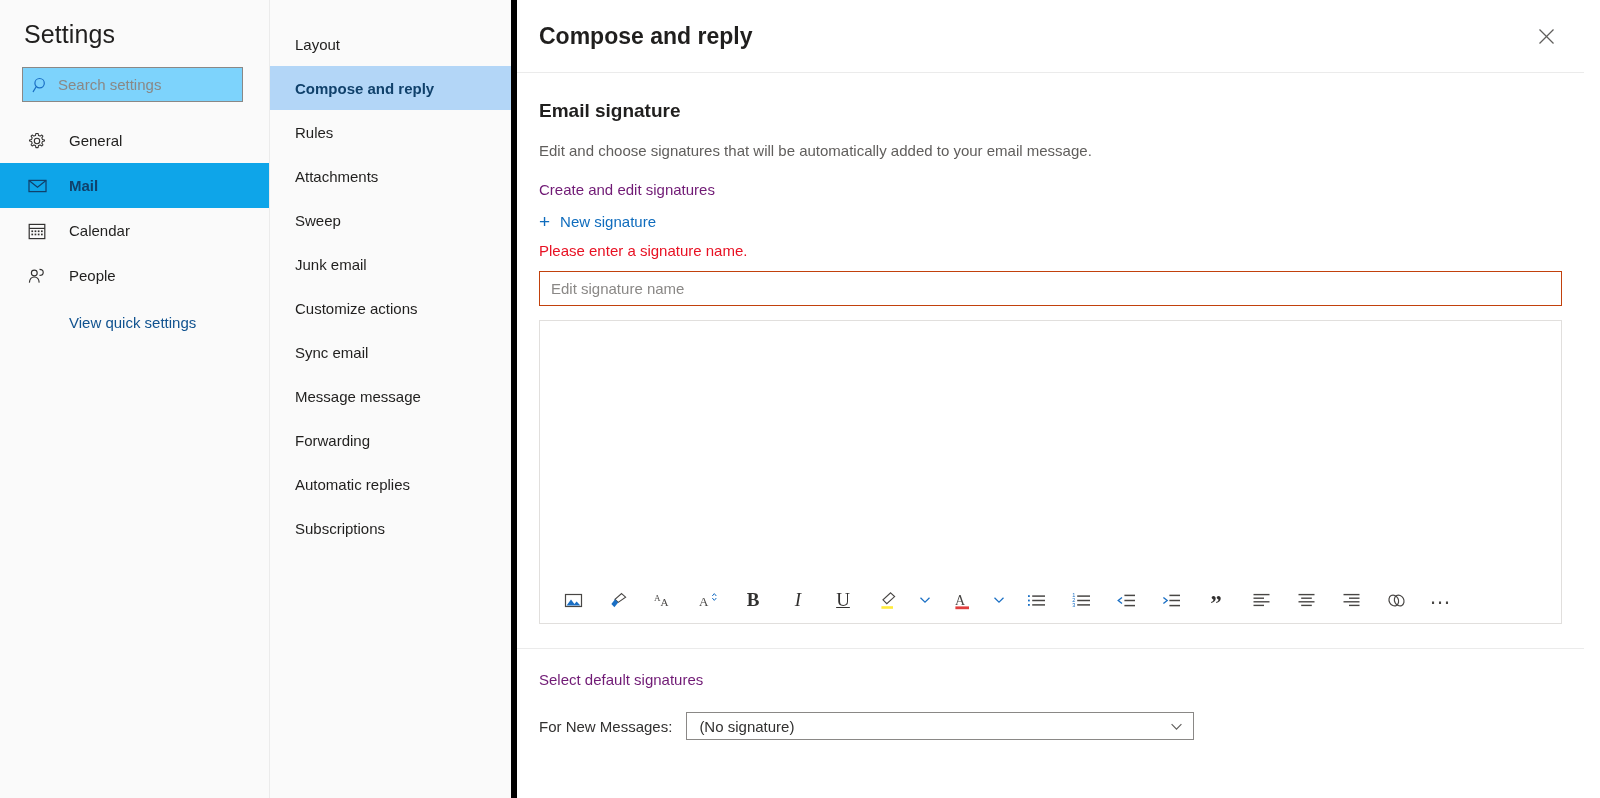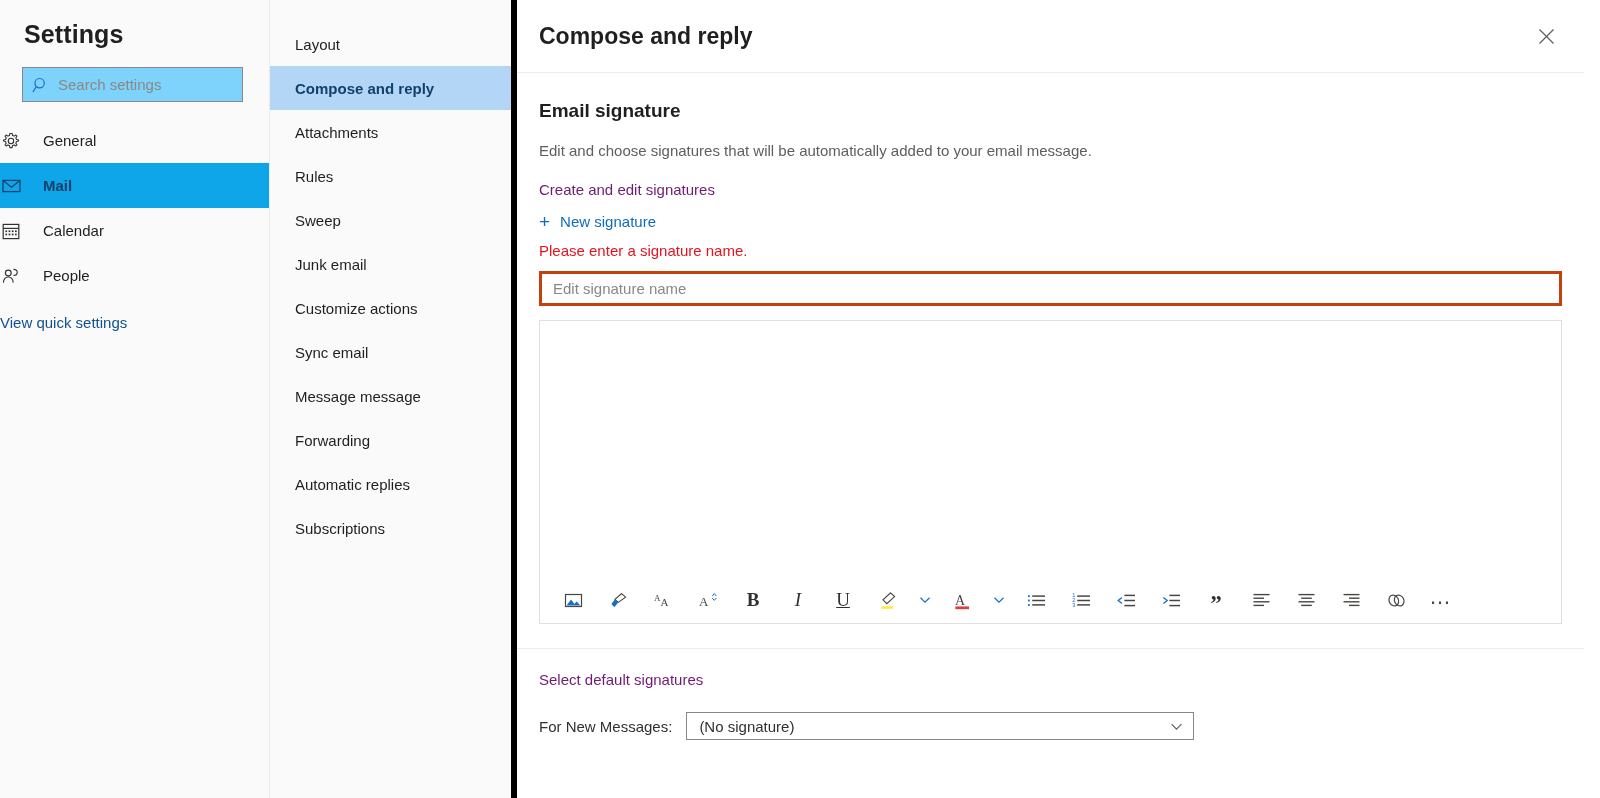--- a/index.html
+++ b/index.html
@@ -23,21 +23,21 @@
   .rail {
     width: 270px;
     flex: 0 0 270px;
     height: 798px;
     background: #fafafa;
     border-right: 1px solid #ebebeb;
     position: relative;
   }
   .rail-title {
     font-size: 25px;
-    font-weight: 700;
+    font-weight: 400;
     color: #201f1e;
     padding: 20px 0 0 24px;
     letter-spacing: .1px;
   }
   .search-wrap {
     margin: 18px 26px 0 22px;
     height: 35px;
     border: 1px solid #8a8886;
     background: #7dd3fc;
     display: flex;
@@ -60,37 +60,39 @@
     background: transparent;
     padding: 0;
   }
   .search-input::placeholder { color: #8a8886; }
 
   .rail-nav { margin-top: 16px; }
   .rail-item {
     height: 45px;
     display: flex;
     align-items: center;
+    padding-left: 26px;
     font-size: 15px;
     color: #201f1e;
     cursor: pointer;
   }
   .rail-item .ri-icon {
     width: 22px; height: 22px;
     flex: 0 0 22px;
     margin-right: 21px;
     display: flex; align-items: center; justify-content: center;
   }
   .rail-item.selected {
     background: #0ea5e9;
     color: #10416b;
     font-weight: 600;
   }
   .rail-quick {
     margin-top: 10px;
+    padding-left: 69px;
     font-size: 15px;
     color: #10528f;
     cursor: pointer;
     height: 28px;
     display: flex;
     align-items: center;
   }
 
   
   .subnav {
@@ -186,21 +188,21 @@
   .error-msg {
     color: #e81123;
     font-size: 15px;
     margin: 10px 0 0 0;
   }
   .sig-name-input {
     display: block;
     width: 100%;
     height: 35px;
     margin-top: 12px;
-    border: 3px solid #c2410c;
+    border: 1px solid #c2410c;
     background: #ffffff;
     font-size: 15px;
     font-family: "Liberation Sans", sans-serif;
     color: #323130;
     padding: 0 11px;
     outline: none;
   }
   .sig-name-input::placeholder { color: #8a8886; }
 
   .editor {
@@ -360,22 +362,22 @@
         <span>People</span>
       </div>
 
       <div class="rail-quick">View quick settings</div>
     </div>
   </div>
 
   <div class="subnav">
     <div class="subnav-item">Layout</div>
     <div class="subnav-item selected">Compose and reply</div>
+    <div class="subnav-item">Rules</div>
     <div class="subnav-item">Attachments</div>
-    <div class="subnav-item">Rules</div>
     <div class="subnav-item">Sweep</div>
     <div class="subnav-item">Junk email</div>
     <div class="subnav-item">Customize actions</div>
     <div class="subnav-item">Sync email</div>
     <div class="subnav-item">Message message</div>
     <div class="subnav-item">Forwarding</div>
     <div class="subnav-item">Automatic replies</div>
     <div class="subnav-item">Subscriptions</div>
   </div>
 

